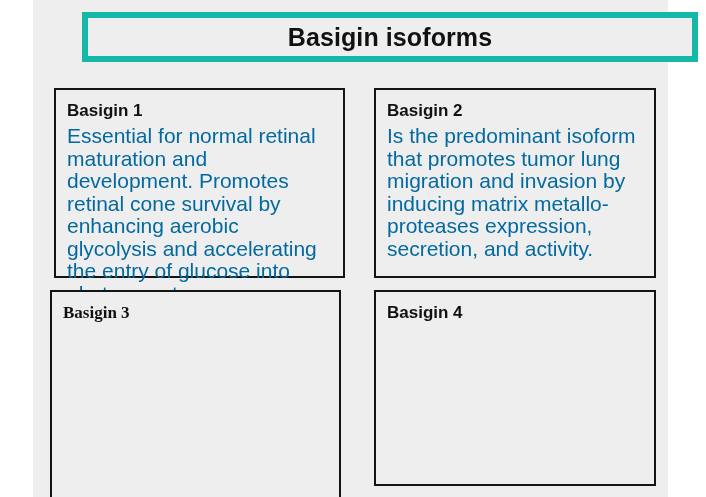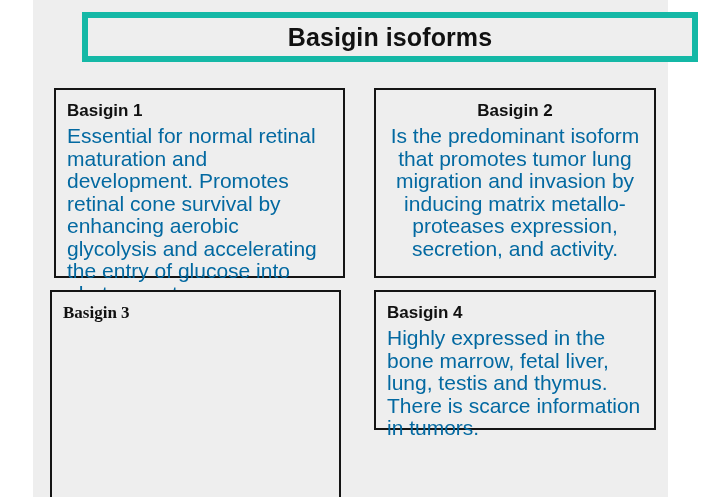--- a/index.html
+++ b/index.html
@@ -49,23 +49,23 @@
 
   .card {
     position: absolute;
     border: 2.5px solid #141414;
     background: #eeeeee;
     box-sizing: border-box;
     padding: 10px 11px 8px 11px;
   }
 
   #card-1 { left: 7px;   top: 88px;  width: 291px; height: 190px; margin-left: 14px; }
-  #card-2 { left: 341px; top: 88px;  width: 282px; height: 190px; text-align: center; }
+  #card-2 { left: 341px; top: 88px;  width: 282px; height: 190px; }
   #card-3 { left: 17px;   top: 290px; width: 291px; height: 244px; font-family: Liberation Serif, serif; }
-  #card-4 { left: 341px; top: 290px; width: 282px; height: 140px; }
+  #card-4 { left: 341px; top: 290px; width: 282px; height: 196px; }
 
   .card-heading {
     font-size: 17px;
     font-weight: bold;
     color: #111111;
     margin: 0 0 4px 0;
     line-height: 21px;
   }
 
   .card-body {
@@ -97,17 +97,15 @@
     <div class="card-heading">Basigin 2</div>
     <div class="card-body">Is the predominant isoform that promotes tumor lung migration and invasion by inducing matrix metallo-proteases expression, secretion, and activity.</div>
   </div>
 
   <div class="card" id="card-3">
     <div class="card-heading">Basigin 3</div>
   </div>
 
   <div class="card" id="card-4">
     <div class="card-heading">Basigin 4</div>
-    <div class="card-body" style="white-space: pre-line;">Highly expressed in the bone marrow, fetal liver, lung, testis and thymus.
-There is scarce information in tumors.</div>
   </div>
 
 </div>
 
 </body></html>

